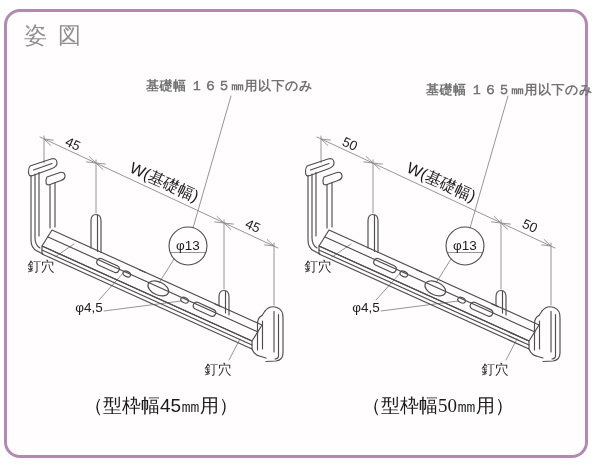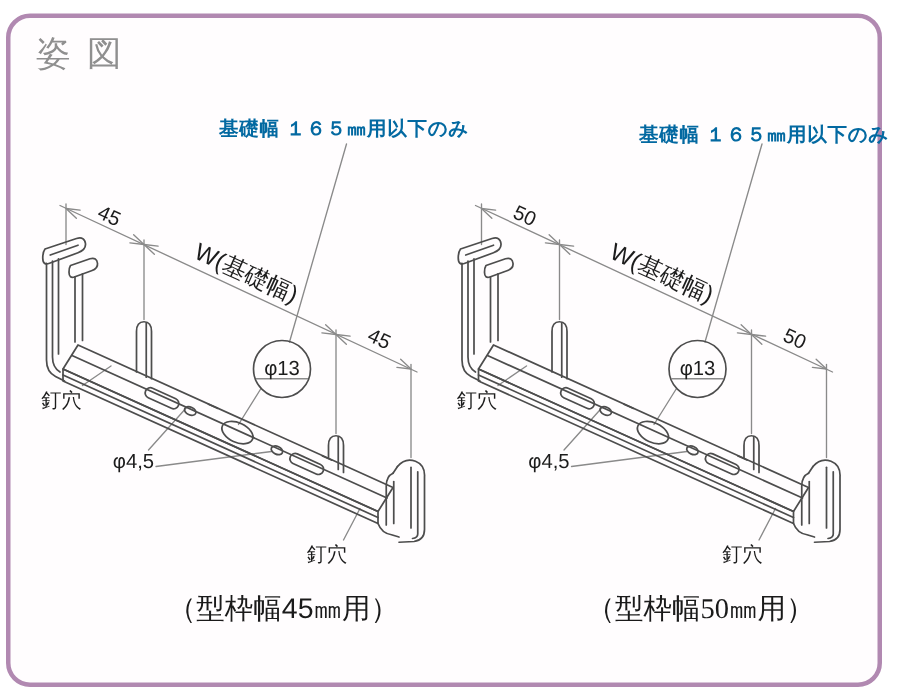--- a/index.html
+++ b/index.html
@@ -3,24 +3,24 @@
 <meta charset="utf-8">
 <style>
   html,body{margin:0;padding:0;background:#ffffff;}
   body{width:600px;height:465px;position:relative;overflow:hidden;
        font-family:"Liberation Sans",sans-serif;color:#1c1c1c;}
   .frame{position:absolute;left:4px;top:9px;width:578px;height:443px;
          border:3px solid #b189b1;border-radius:16px;background:#fffdfe;}
   .page-title{position:absolute;left:24px;top:20px;font-size:23px;
               letter-spacing:11px;color:#8f8f8f;white-space:nowrap;font-family:Liberation Mono, monospace;}
   .note{position:absolute;top:77px;font-size:13px;font-weight:bold;
-        color:#0369a1;white-space:nowrap;letter-spacing:0.5px;}
+        color:#737373;white-space:nowrap;letter-spacing:0.5px;}
   .note.left{left:146px;}
   .note.right{left:426px;top:81px;}
-  .caption{position:absolute;top:393px;width:210px;text-align:right;
+  .caption{position:absolute;top:393px;width:210px;text-align:center;
            font-size:19px;color:#1a1a1a;white-space:nowrap;}
   .caption.left{left:56px;}
   .caption.right{left:333px;font-family:Liberation Serif, serif;}
   svg{position:absolute;left:0;top:0;}
   svg text{font-family:"Liberation Sans",sans-serif;fill:#1c1c1c;}
   .dimtxt{font-size:13.5px;}
   .wtxt{font-size:16px;}
   .lbltxt{font-size:13.5px;}
 </style>
 </head>

